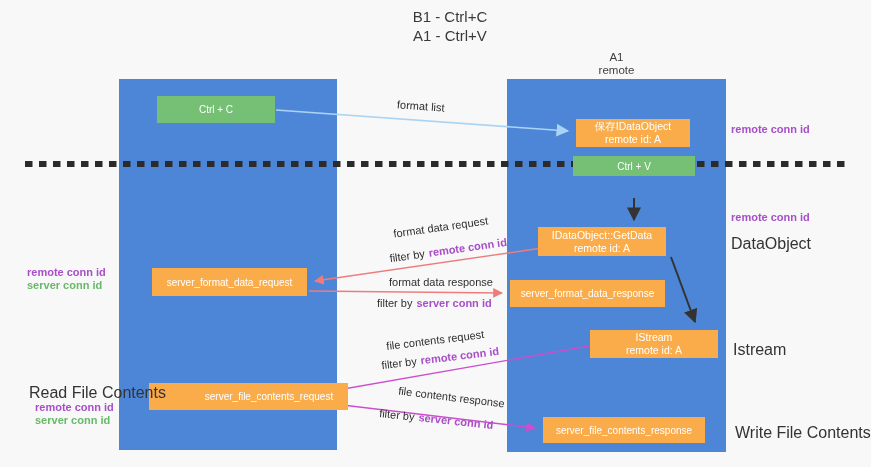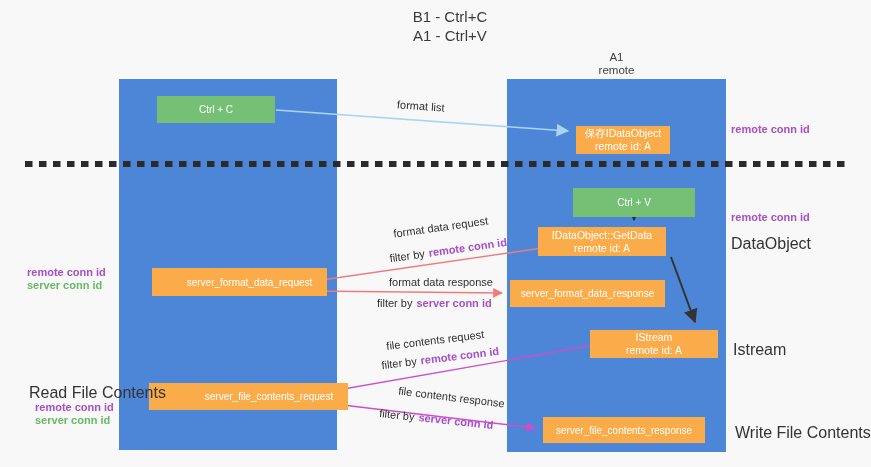--- a/index.html
+++ b/index.html
@@ -68,35 +68,35 @@
     <path d="M570,244 L315,281" stroke="#ee7c7c" stroke-width="1.4" fill="none" marker-end="url(#m-salmon)"></path>
     <path d="M309,291 L502,293" stroke="#ee7c7c" stroke-width="1.4" fill="none" marker-end="url(#m-salmon)"></path>
     <path d="M589,346 L315,394" stroke="#cc4ecc" stroke-width="1.4" fill="none" marker-end="url(#m-magenta)"></path>
     <path d="M309,401 L535,428" stroke="#cc4ecc" stroke-width="1.4" fill="none" marker-end="url(#m-magenta)"></path>
   </svg>
 
   <div class="node green single" style="left:157px;top:96px;width:118px;height:27px;">
     <span>Ctrl + C</span>
   </div>
 
-  <div class="node orange" style="left:576px;top:126px;width:94px;height:28px;">
+  <div class="node orange" style="left:576px;top:119px;width:114px;height:28px;">
     <span class="l1">保存IDataObject</span>
     <span class="l2">remote id: A</span>
   </div>
 
-  <div class="node green single" style="left:573px;top:188px;width:122px;height:29px;">
+  <div class="node green single" style="left:573px;top:156px;width:122px;height:20px;">
     <span>Ctrl + V</span>
   </div>
 
   <div class="node orange" style="left:538px;top:227px;width:128px;height:29px;">
     <span class="l1">IDataObject::GetData</span>
     <span class="l2">remote id: A</span>
   </div>
 
-  <div class="node orange single" style="left:152px;top:268px;width:155px;height:28px;padding-left:20px;">
+  <div class="node orange single" style="left:152px;top:268px;width:155px;height:28px;">
     <span>server_format_data_request</span>
   </div>
 
   <div class="node orange single" style="left:510px;top:280px;width:155px;height:27px;">
     <span>server_format_data_response</span>
   </div>
 
   <div class="node orange" style="left:590px;top:330px;width:128px;height:28px;">
     <span class="l1">IStream</span>
     <span class="l2">remote id: A</span>

